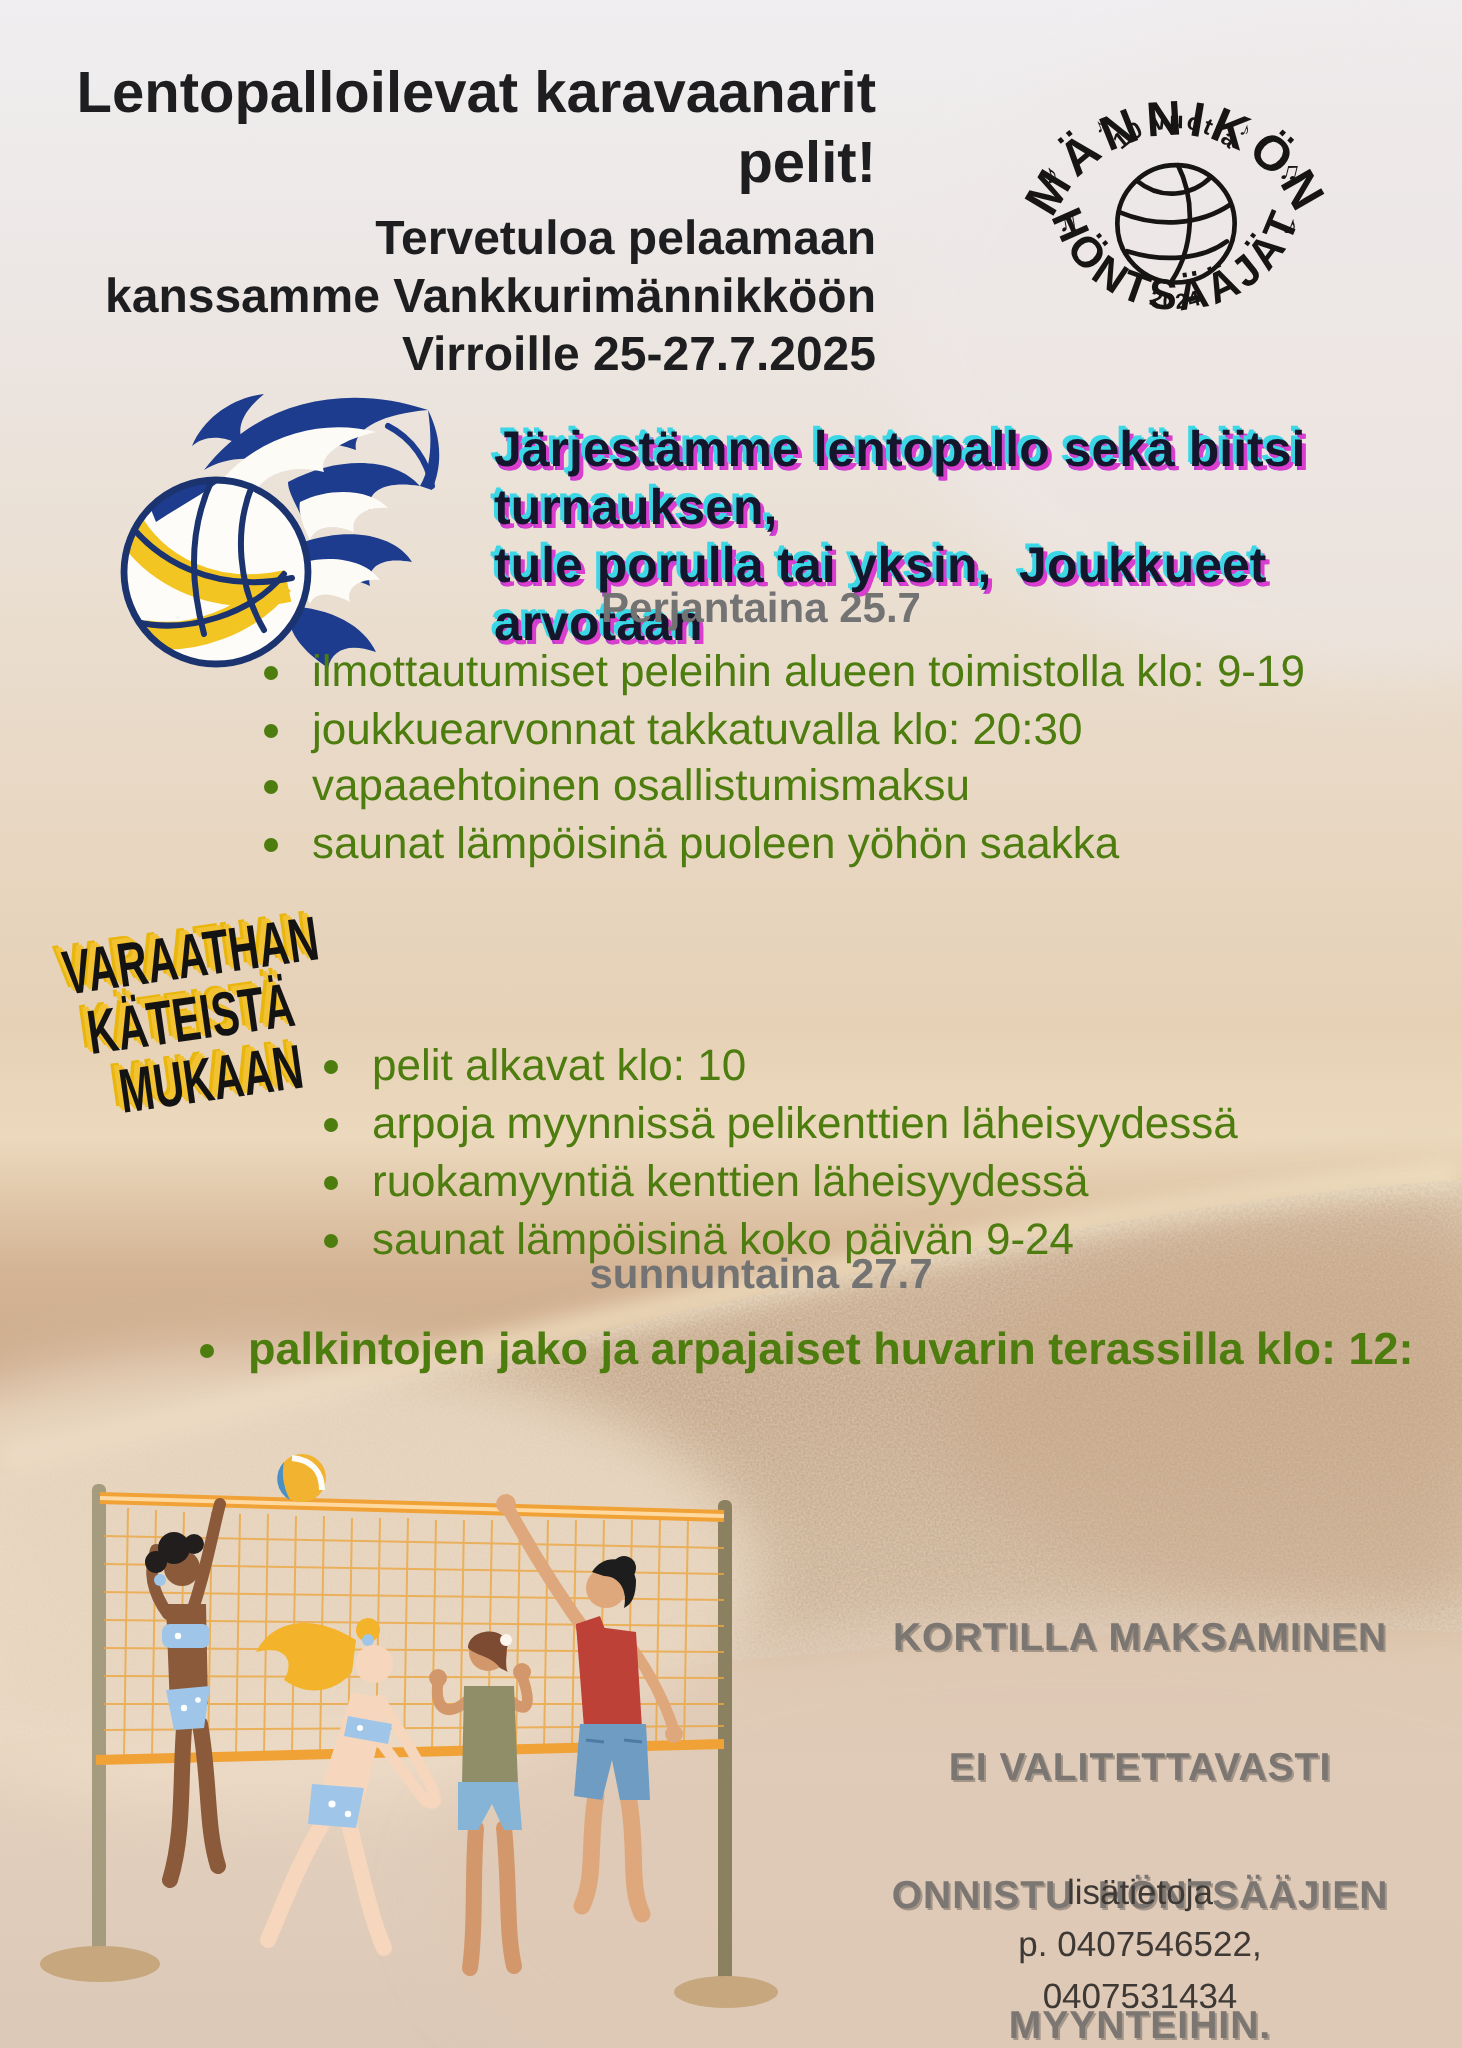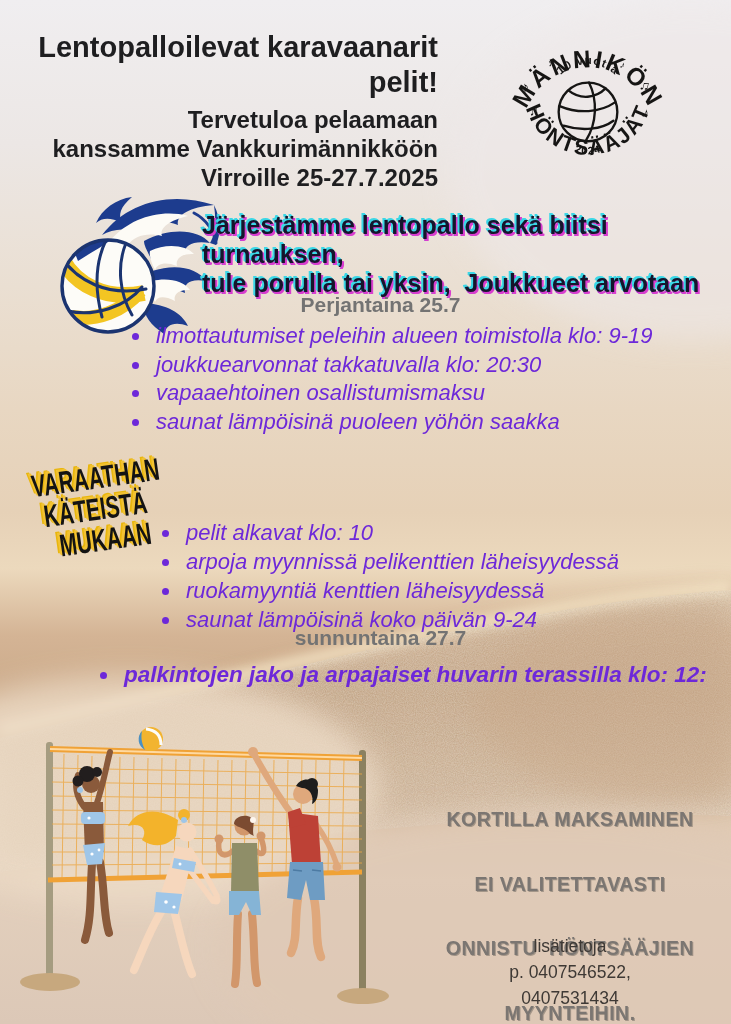--- a/index.html
+++ b/index.html
@@ -17,29 +17,30 @@
   .title-gap{height:5px;}
 
   .logo{position:absolute;left:498px;top:20px;width:180px;height:176px;}
 
   
   .flameball{position:absolute;left:44px;top:189px;width:176px;height:155px;}
   .announce{position:absolute;left:202px;top:211px;width:502px;}
   .glow{
     font-size:25px;font-weight:700;line-height:29px;color:#15152c;white-space:pre-wrap;
     text-shadow:-2px -2px 0 #3bd7e6,-1px -1px 0 #2fd0e2,2px 2px 0 #d93ecf,1px 2px 0 #b43ad6;
+    margin-left:45px;
   }
 
   
   .day-head{position:absolute;left:40px;right:10px;text-align:center;
     font-size:21px;font-weight:700;color:#737373;}
   #fri-head{top:293px;}
   #sat-head{top:448px;}
   #sun-head{top:626px;}
-  .blist{position:absolute;margin:0;padding:0 0 0 26px;font-style:italic;font-size:22px;color:#6d28d9;}
+  .blist{position:absolute;margin:0;padding:0 0 0 26px;font-size:22px;color:#4d7c0f;}
   .blist li{padding-left:4px;}
   #fri-list{left:126px;top:322px;width:550px;line-height:28.6px;}
   #sat-list{left:156px;top:479px;width:530px;line-height:29px;margin-top:39px;}
   #sun-list{left:94px;top:660px;width:610px;font-weight:700;font-size:22.5px;line-height:30px;}
 
   
   .cash{
     position:absolute;left:20px;top:470px;width:140px;text-align:right;
     font-weight:800;font-size:26px;line-height:26px;color:#131313;letter-spacing:0;
     transform:rotate(-8deg) scale(.8,1.2);transform-origin:55% 50%;

